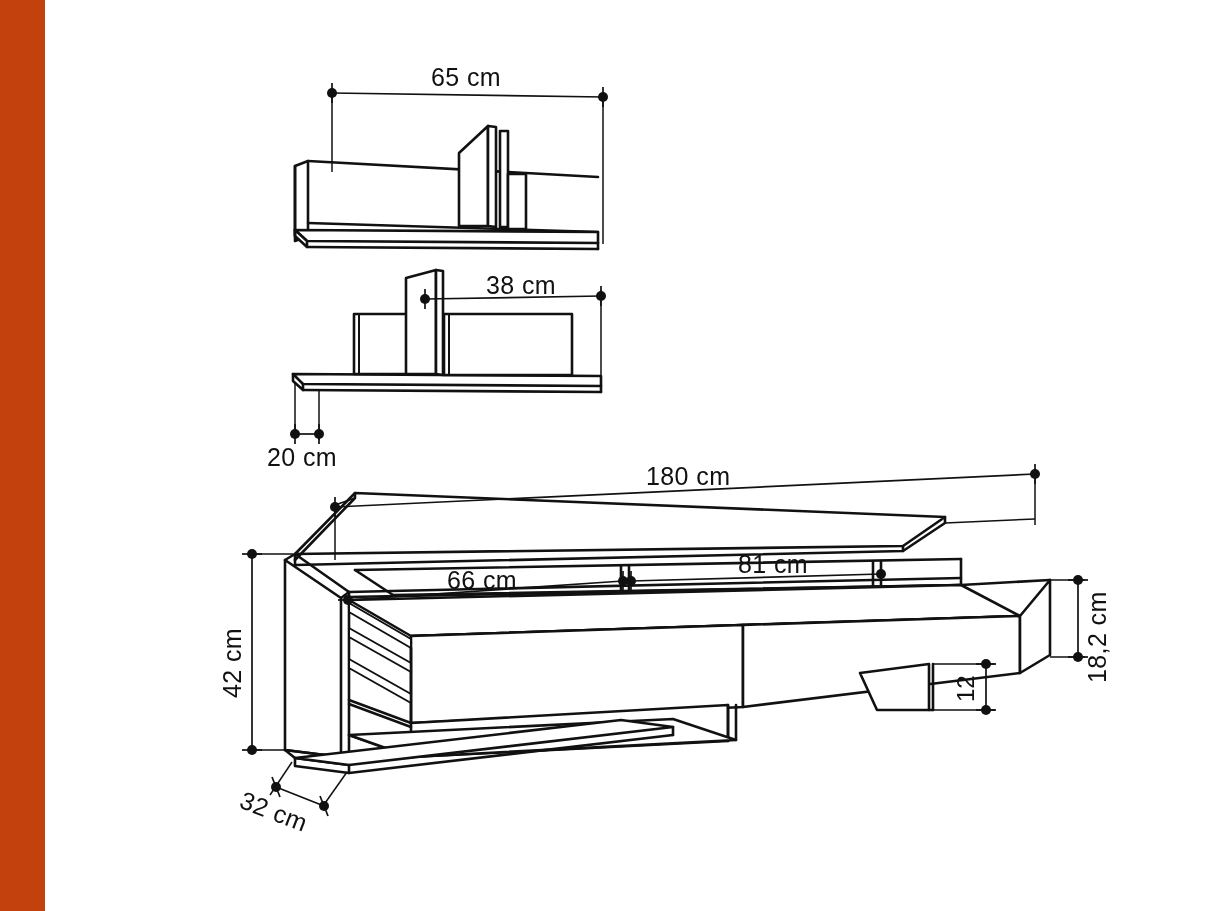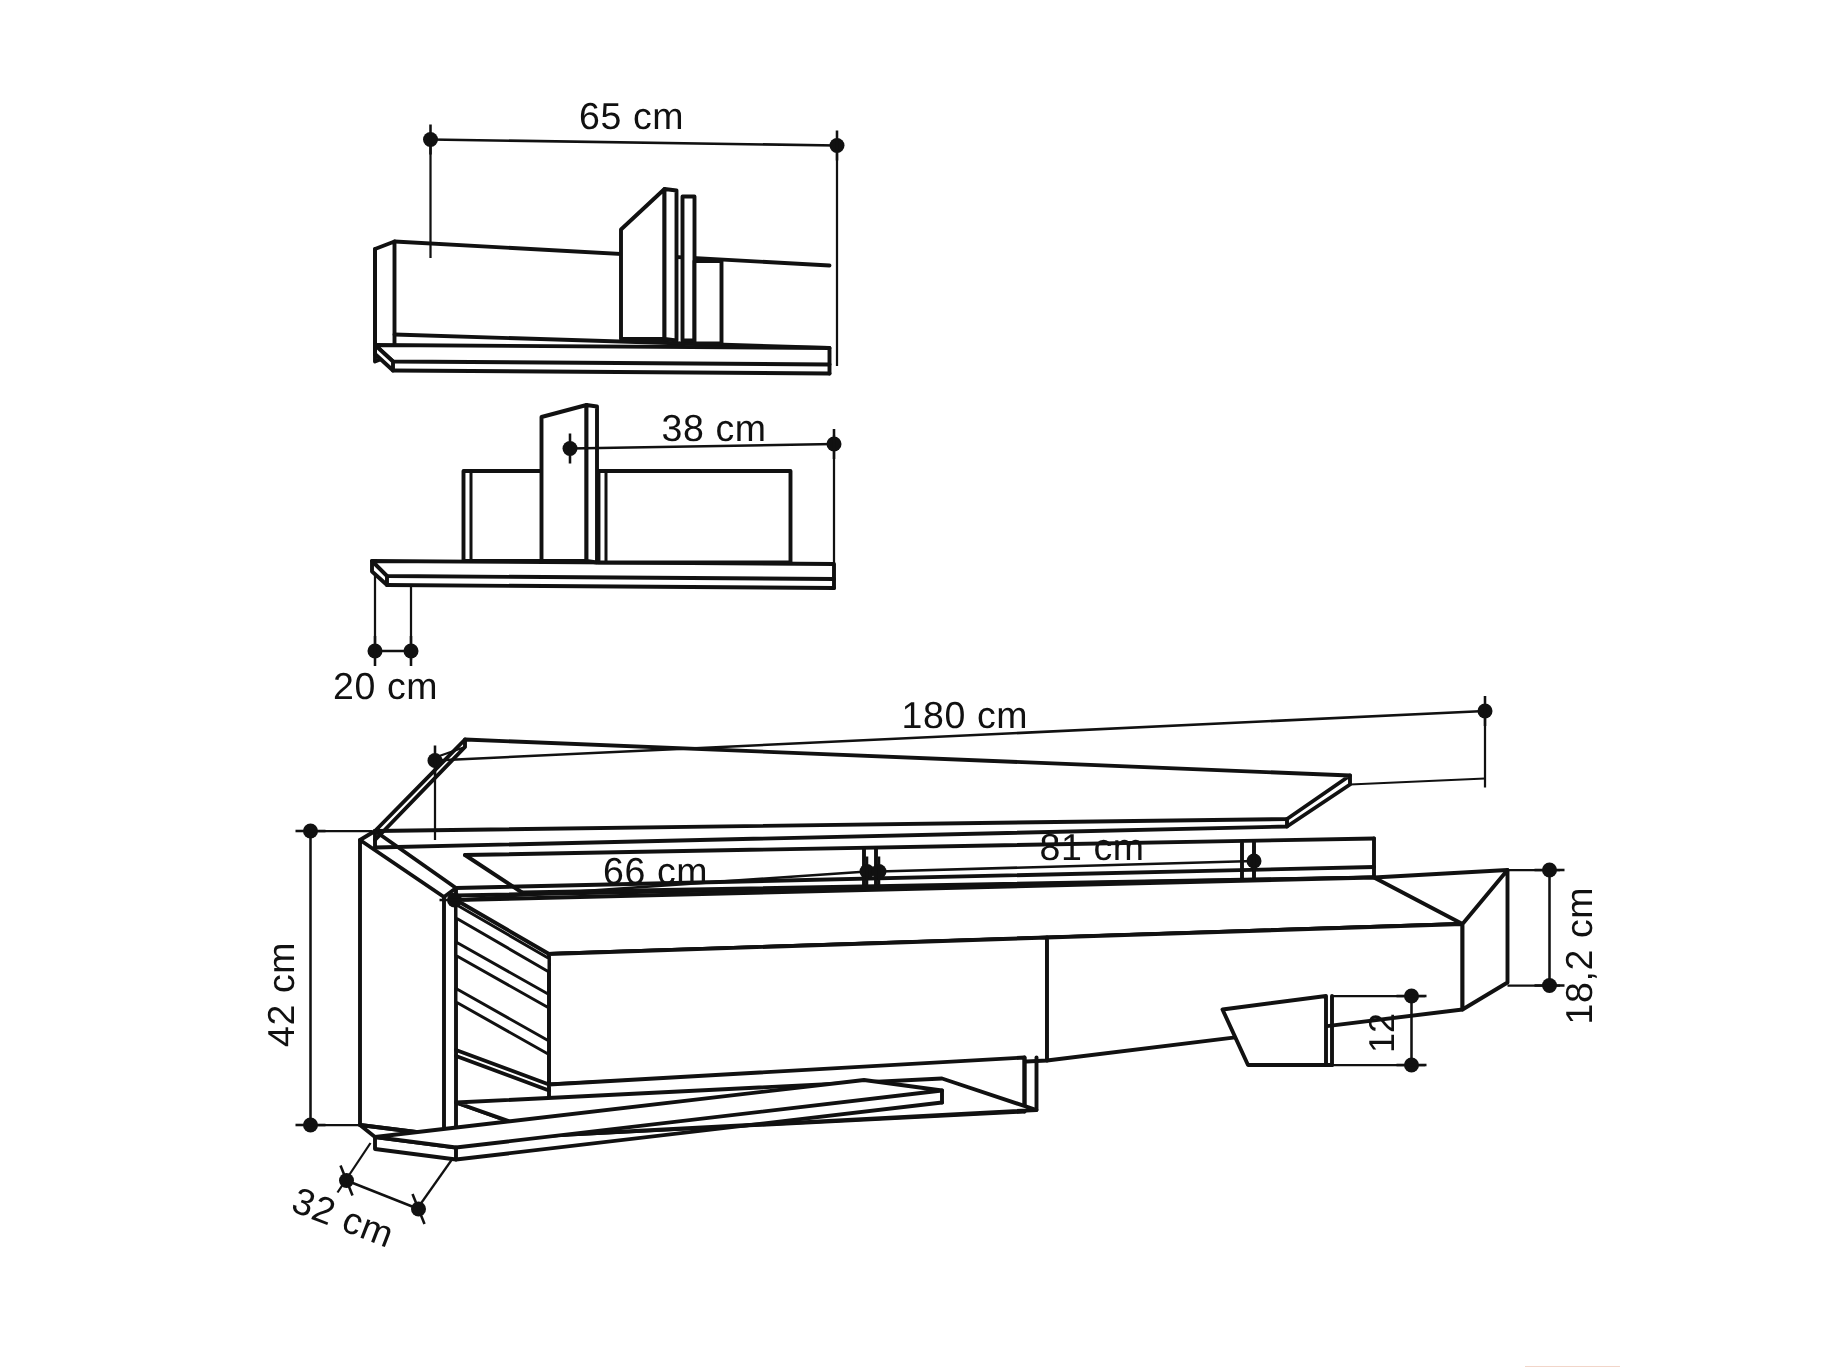--- a/index.html
+++ b/index.html
@@ -9,20 +9,21 @@
   }
   body {
     font-family: "Liberation Sans", sans-serif;
   }
   #canvas-wrap {
     position: relative;
     width: 1080px;
     height: 911px;
     background: #c2410c;
     overflow: hidden;
+    padding-left: 45px;
   }
   svg#drawing {
     display: block;
     width: 1214px;
     height: 911px;
   }
   .obj-line {
     fill: none;
     stroke: #111111;
     stroke-width: 2.6;

